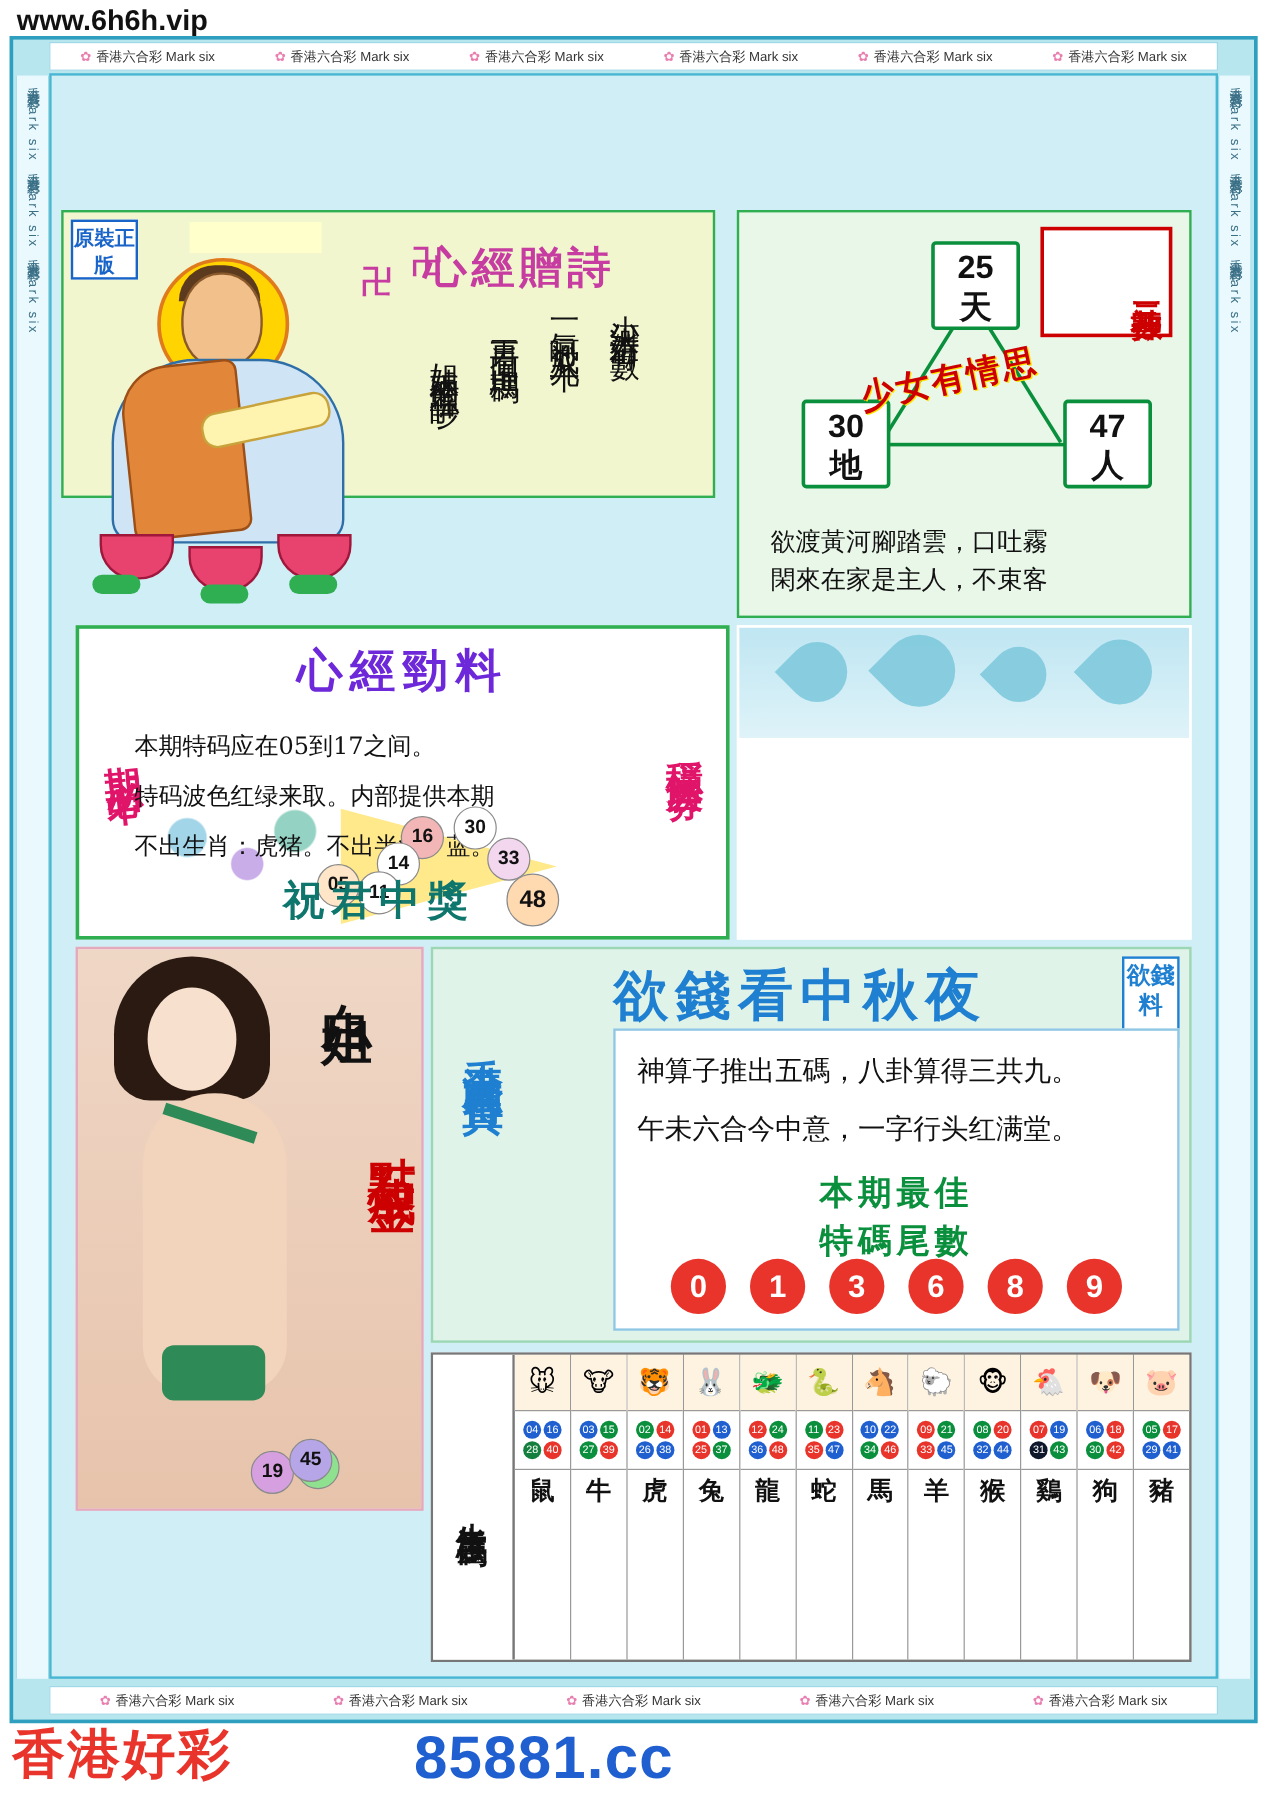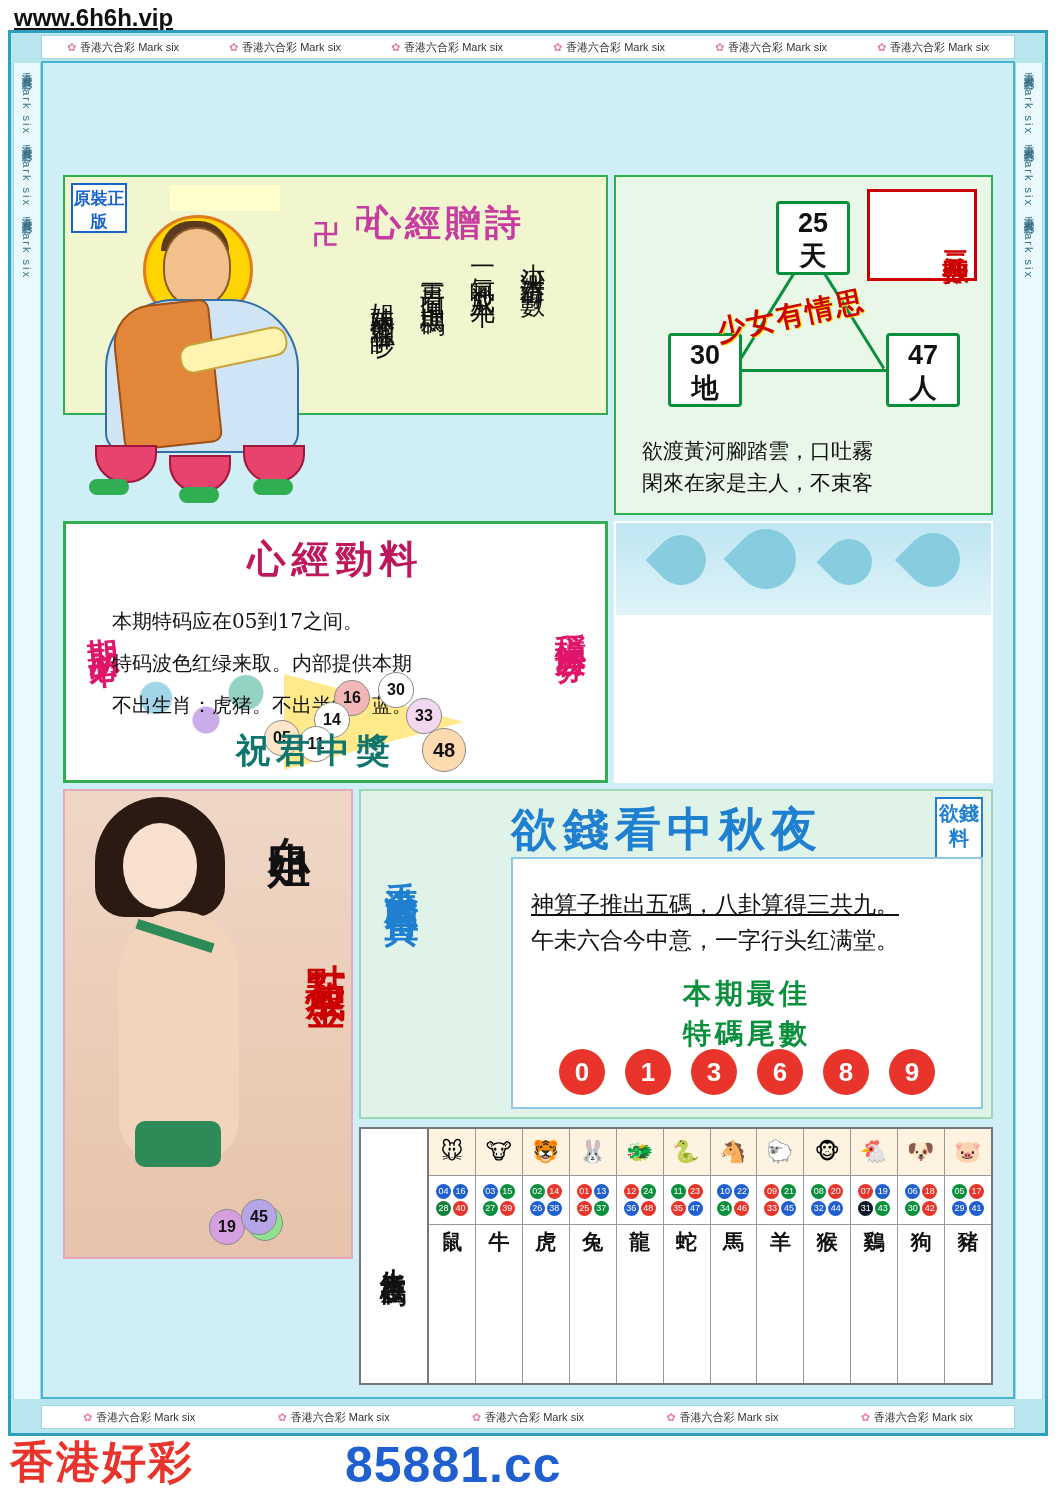--- a/index.html
+++ b/index.html
@@ -1,20 +1,20 @@
 <!DOCTYPE html>
 <html lang="zh"><head>
 <meta charset="utf-8">
 <style>
   html,body{margin:0;padding:0;background:#ffffff;}
   body{font-family:"Liberation Sans","DejaVu Sans",sans-serif;}
   #page{position:relative;width:1063px;height:1496px;background:#ffffff;overflow:hidden;}
 
   
-  .topurl{position:absolute;left:14px;top:4px;font-size:24px;font-weight:bold;color:#111;letter-spacing:0px;font-family:"Liberation Sans",sans-serif;text-decoration:underline;}
+  .topurl{position:absolute;left:14px;top:4px;font-size:24px;font-weight:bold;color:#111;letter-spacing:0px;font-family:"Liberation Sans",sans-serif;}
 
   
   .poster{position:absolute;left:8px;top:30px;width:1040px;height:1406px;background:#b8e6ef;border:3px solid #2f9fbf;box-sizing:border-box;}
   .poster-inner{position:absolute;left:30px;top:28px;right:30px;bottom:34px;background:#cfeef6;border:2px solid #47b6d2;box-sizing:border-box;}
 
   
   .vstrip{position:absolute;top:30px;bottom:34px;width:26px;background:#eaf9fd;border-left:1px solid #9fd9e7;border-right:1px solid #9fd9e7;overflow:hidden;}
   .vstrip.left{left:2px;} .vstrip.right{right:2px;}
   .vstrip span{display:block;writing-mode:vertical-rl;font-size:11px;color:#3a6f86;letter-spacing:2px;line-height:26px;white-space:nowrap;}
 
@@ -30,21 +30,21 @@
   .logo-badge{position:absolute;left:108px;top:6px;width:74px;height:62px;border-radius:50%;background:radial-gradient(circle at 50% 40%,#ffffff 35%,#e8342a 36%,#e8342a 70%,#ffffff 71%);border:2px solid #cc0000;}
   .logo-badge::after{content:"";position:absolute;left:50%;top:50%;width:26px;height:26px;margin:-13px 0 0 -13px;border-radius:50%;background:#fff;}
   .logo-badge .bdg-in{position:absolute;left:0;right:0;top:20px;text-align:center;font-size:11px;color:#c00;font-weight:bold;}
   .issue{position:absolute;left:108px;top:60px;font-size:22px;font-weight:bold;color:#111;}
   .maintitle{position:absolute;left:250px;top:6px;font-size:62px;font-weight:bold;color:#111;letter-spacing:18px;font-family:"DejaVu Sans",sans-serif;}
   .blurbox{position:absolute;background:#ffffcc;}
   .hk6{position:absolute;right:98px;top:6px;font-size:25px;font-weight:bold;color:#e8342a;letter-spacing:2px;}
   .versionA{position:absolute;right:20px;top:50px;font-size:25px;font-weight:bold;color:#111;}
 
   
-  .panelA{position:absolute;left:20px;top:112px;width:545px;height:240px;background:#f2f6cf;border:2px solid #2fae52;box-sizing:border-box;}
+  .panelA{position:absolute;left:8px;top:112px;width:545px;height:240px;background:#f2f6cf;border:2px solid #2fae52;box-sizing:border-box;}
   .panelB{position:absolute;left:571px;top:112px;right:20px;height:340px;background:#e9f7e9;border:2px solid #2fae52;box-sizing:border-box;}
 
   .orig-stamp{position:absolute;left:6px;top:6px;width:56px;height:50px;border:2px solid #1964c8;background:#fff;color:#1964c8;font-size:17px;font-weight:bold;line-height:23px;text-align:center;padding-top:2px;box-sizing:border-box;}
   .poem-title{position:absolute;left:300px;top:22px;font-size:36px;font-weight:bold;color:#c63ca0;letter-spacing:4px;white-space:nowrap;}
   .swas{position:absolute;color:#c63ca0;font-size:26px;font-weight:bold;}
   .vtext{position:absolute;writing-mode:vertical-rl;text-orientation:upright;font-size:25px;color:#111;line-height:30px;letter-spacing:5px;font-family:"DejaVu Serif",serif;}
 
   
   .buddha{position:absolute;left:18px;top:30px;width:250px;height:300px;}
   .halo{position:absolute;left:60px;top:8px;width:104px;height:104px;border-radius:50%;background:#ffd400;border:3px solid #e07b1d;}
@@ -61,21 +61,21 @@
   
   .tri-wrap{position:absolute;left:20px;top:16px;width:410px;height:230px;}
   .tri-line{position:absolute;background:#0a8f3c;height:3px;transform-origin:0 0;}
   .numnode{position:absolute;width:74px;height:74px;border:3px solid #0a8f3c;background:#fff;border-radius:4px;text-align:center;font-weight:bold;color:#111;line-height:33px;font-size:27px;padding-top:3px;box-sizing:border-box;}
   .sanyuan{position:absolute;right:14px;top:12px;width:110px;height:92px;border:3px solid #cc0000;background:#fff;color:#cc0000;font-size:26px;font-weight:bold;writing-mode:vertical-rl;text-align:center;padding:4px 0;box-sizing:border-box;letter-spacing:2px;}
   .shaonv{position:absolute;left:80px;top:104px;font-size:28px;font-weight:bold;color:#cc0000;transform:rotate(-12deg);letter-spacing:2px;text-shadow:1px 1px 0 #ffe400;}
   .bpoem{position:absolute;left:26px;right:20px;bottom:14px;font-size:21px;color:#111;line-height:32px;font-family:"DejaVu Serif",serif;}
 
   
   .panelC{position:absolute;left:20px;top:458px;width:545px;height:262px;background:#ffffff;border:3px solid #2fae52;box-sizing:border-box;}
-  .jingliao{position:absolute;left:0;right:0;top:10px;text-align:center;font-size:38px;font-weight:bold;color:#be185d;letter-spacing:6px;}
+  .jingliao{position:absolute;left:0;right:0;top:10px;text-align:center;font-size:38px;font-weight:bold;color:#6d28d9;letter-spacing:6px;}
   .ctext{position:absolute;left:46px;top:76px;font-size:20px;color:#111;line-height:42px;font-family:"DejaVu Serif",serif;}
   .vred{position:absolute;writing-mode:vertical-rl;text-orientation:upright;font-size:31px;font-weight:bold;color:#e0156a;letter-spacing:6px;}
   .vred.left{left:12px;top:90px;transform:rotate(-6deg);}
   .vred.right{right:14px;top:86px;color:#e0156a;}
   .ball{position:absolute;width:34px;height:34px;border-radius:50%;text-align:center;line-height:34px;font-size:16px;font-weight:bold;color:#111;border:1px solid #8a8a8a;}
   .wishtxt{position:absolute;left:170px;bottom:6px;font-size:34px;font-weight:bold;color:#0f766e;letter-spacing:6px;}
   .dragon{position:absolute;left:30px;top:130px;width:200px;height:110px;border-radius:50%;background:
      radial-gradient(circle at 30% 40%,#9fd3e8 0 10%,transparent 11%),
      radial-gradient(circle at 55% 60%,#c7a9e8 0 10%,transparent 11%),
      radial-gradient(circle at 75% 35%,#8fd0c0 0 10%,transparent 11%);opacity:.95;}
@@ -306,21 +306,21 @@
       <div style="position:absolute;left:218px;top:740px;writing-mode:vertical-rl;text-orientation:upright;font-size:42px;font-weight:bold;color:#111;letter-spacing:6px;">白小姐</div>
       <div style="position:absolute;left:256px;top:870px;writing-mode:vertical-rl;text-orientation:upright;font-size:40px;font-weight:bold;color:#cc0000;letter-spacing:8px;">點石成金</div>
       <div style="position:absolute;left:398px;top:736px;writing-mode:vertical-rl;text-orientation:upright;font-size:22px;color:#111;letter-spacing:3px;">送你一句話：</div>
       <div style="position:absolute;left:348px;top:766px;writing-mode:vertical-rl;text-orientation:upright;font-size:28px;color:#111;letter-spacing:8px;">一身盔甲不相同</div>
 
       <div class="panelF">
         <div class="yuqian">欲錢看中秋夜</div>
         <div class="yqtag">欲錢料</div>
         <div class="vbluebig">香港內幕傳真</div>
         <div class="whitebox">
-          <div class="fline" style="top:30px;text-decoration:underline;">神算子推出五碼，八卦算得三共九。</div>
+          <div class="fline" style="top:18px;">神算子推出五碼，八卦算得三共九。</div>
           <div class="fline" style="top:66px;">午未六合今中意，一字行头红满堂。</div>
           <div class="bestline" style="top:156px;">特碼尾數</div>
           <div class="bestline" style="top:116px;">本期最佳</div>
           <div class="ballrow">
             <span class="redball">0</span>
             <span class="redball">1</span>
             <span class="redball">3</span>
             <span class="redball">6</span>
             <span class="redball">8</span>
             <span class="redball">9</span>

